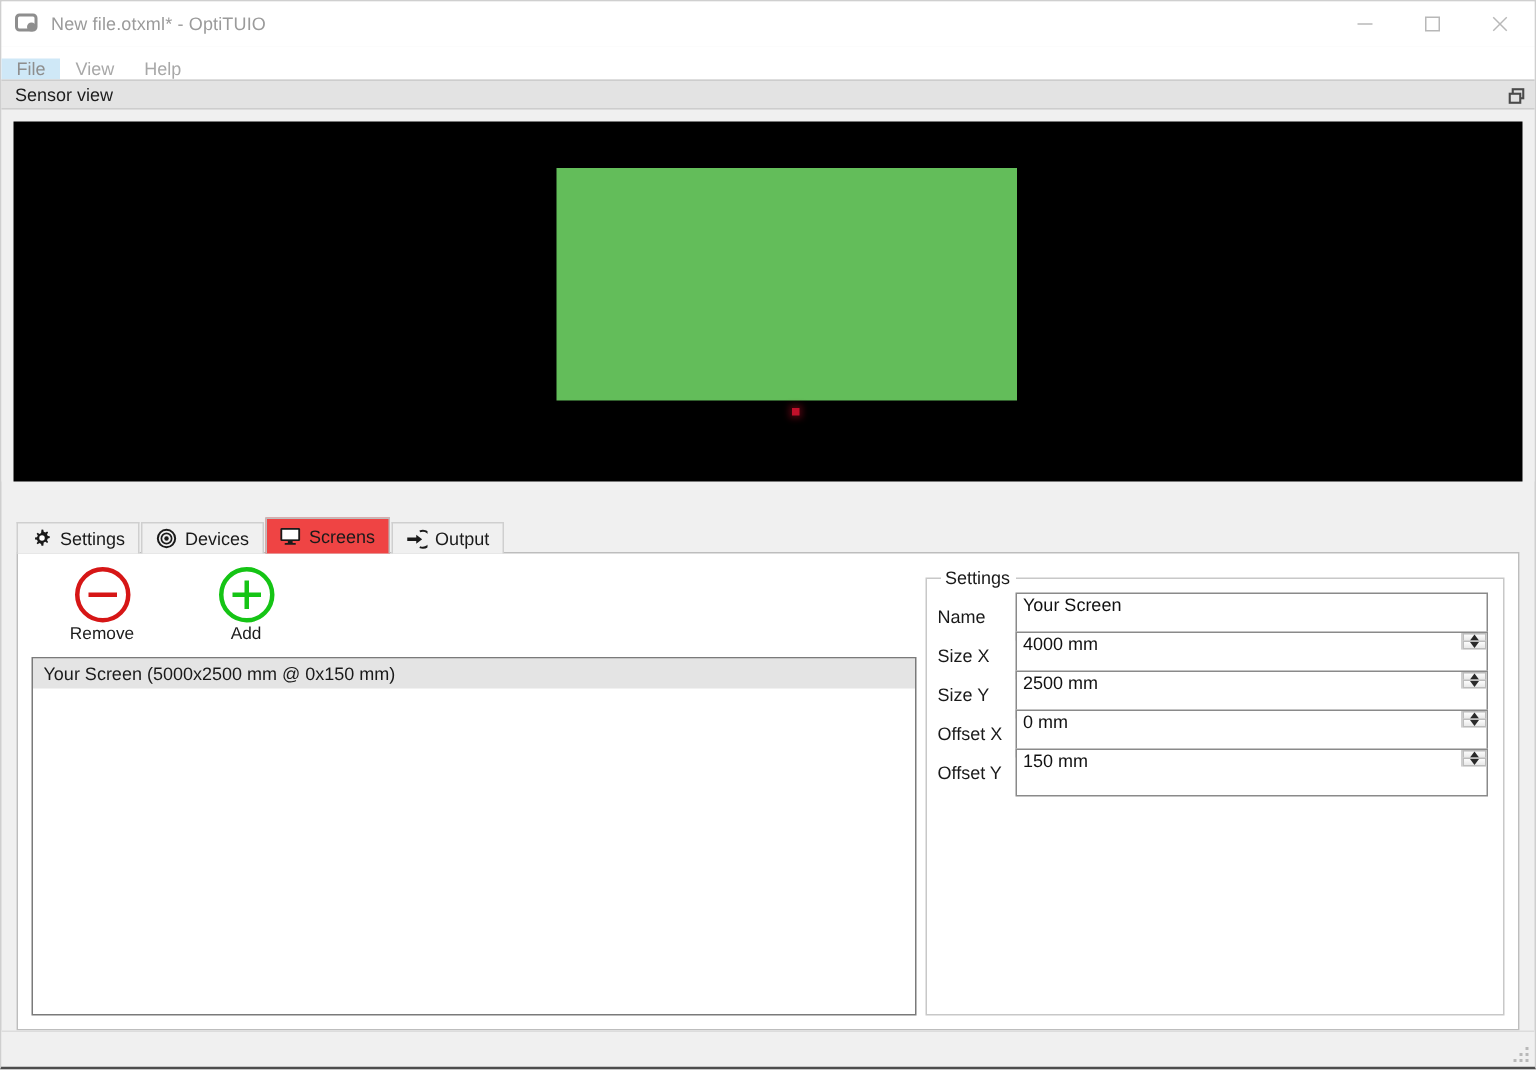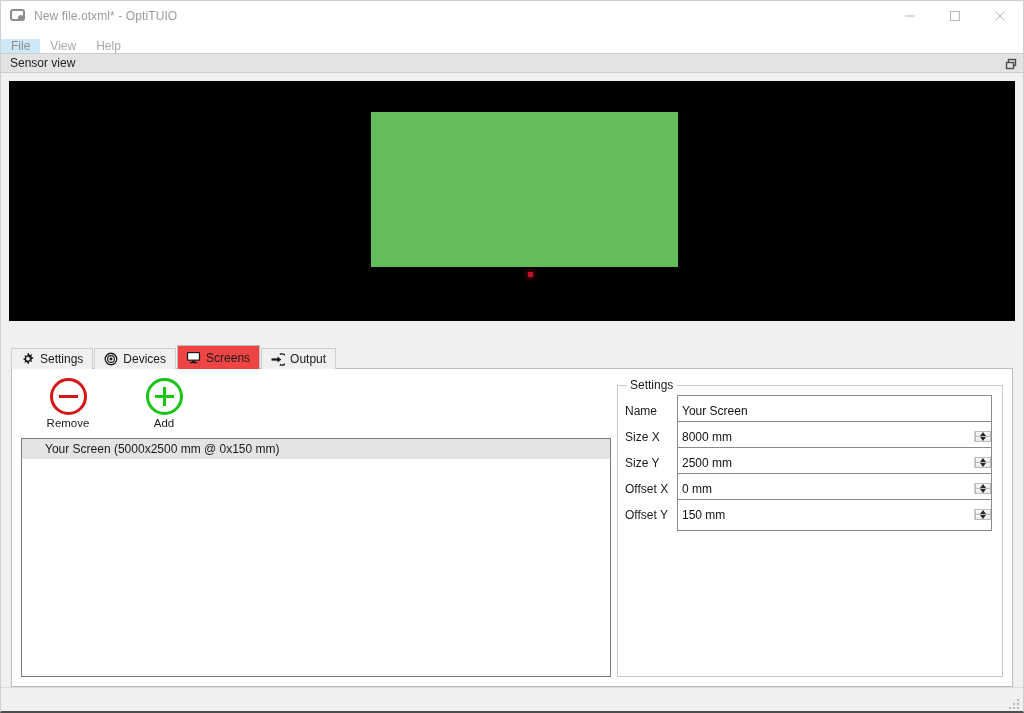--- a/index.html
+++ b/index.html
@@ -240,21 +240,21 @@
     flex: 1 1 auto;
     border: 1px solid #7a7a7a;
     background: #ffffff;
     min-height: 0;
     overflow: hidden;
   }
   .list-row {
     height: 20px;
     display: flex;
     align-items: center;
-    padding-left: 23px;
+    padding-left: 7px;
     font-size: 12px;
     color: #1a1a1a;
     background: #e4e4e4;
     white-space: nowrap;
   }
 
   
   .right-col {
     flex: 1 1 auto;
     margin-left: 6px;
@@ -287,21 +287,21 @@
     color: #1a1a1a;
     flex: 0 0 auto;
     white-space: nowrap;
   }
   .fieldbox {
     flex: 1 1 auto;
     height: 32px;
     border: 1px solid #8a8a8a;
     background: #ffffff;
     display: flex;
-    align-items: center;
+    align-items: flex-start;
     min-width: 0;
   }
   .fieldbox .fval {
     flex: 1 1 auto;
     display: flex;
     align-items: center;
     padding-left: 4px;
     font-size: 12px;
     color: #111111;
     white-space: nowrap;
@@ -487,21 +487,21 @@
           <div class="frow">
             <div class="flabel">Name</div>
             <div class="fieldbox">
               <div class="fval">Your Screen</div>
             </div>
           </div>
 
           <div class="frow">
             <div class="flabel">Size X</div>
             <div class="fieldbox">
-              <div class="fval">8000 mm</div>
+              <div class="fval">4000 mm</div>
               <div class="spin">
                 <div>
                     <span class="arrow-up"></span>
                   </div>
                 <div>
                     <span class="arrow-dn"></span>
                   </div>
               </div>
             </div>
           </div>

